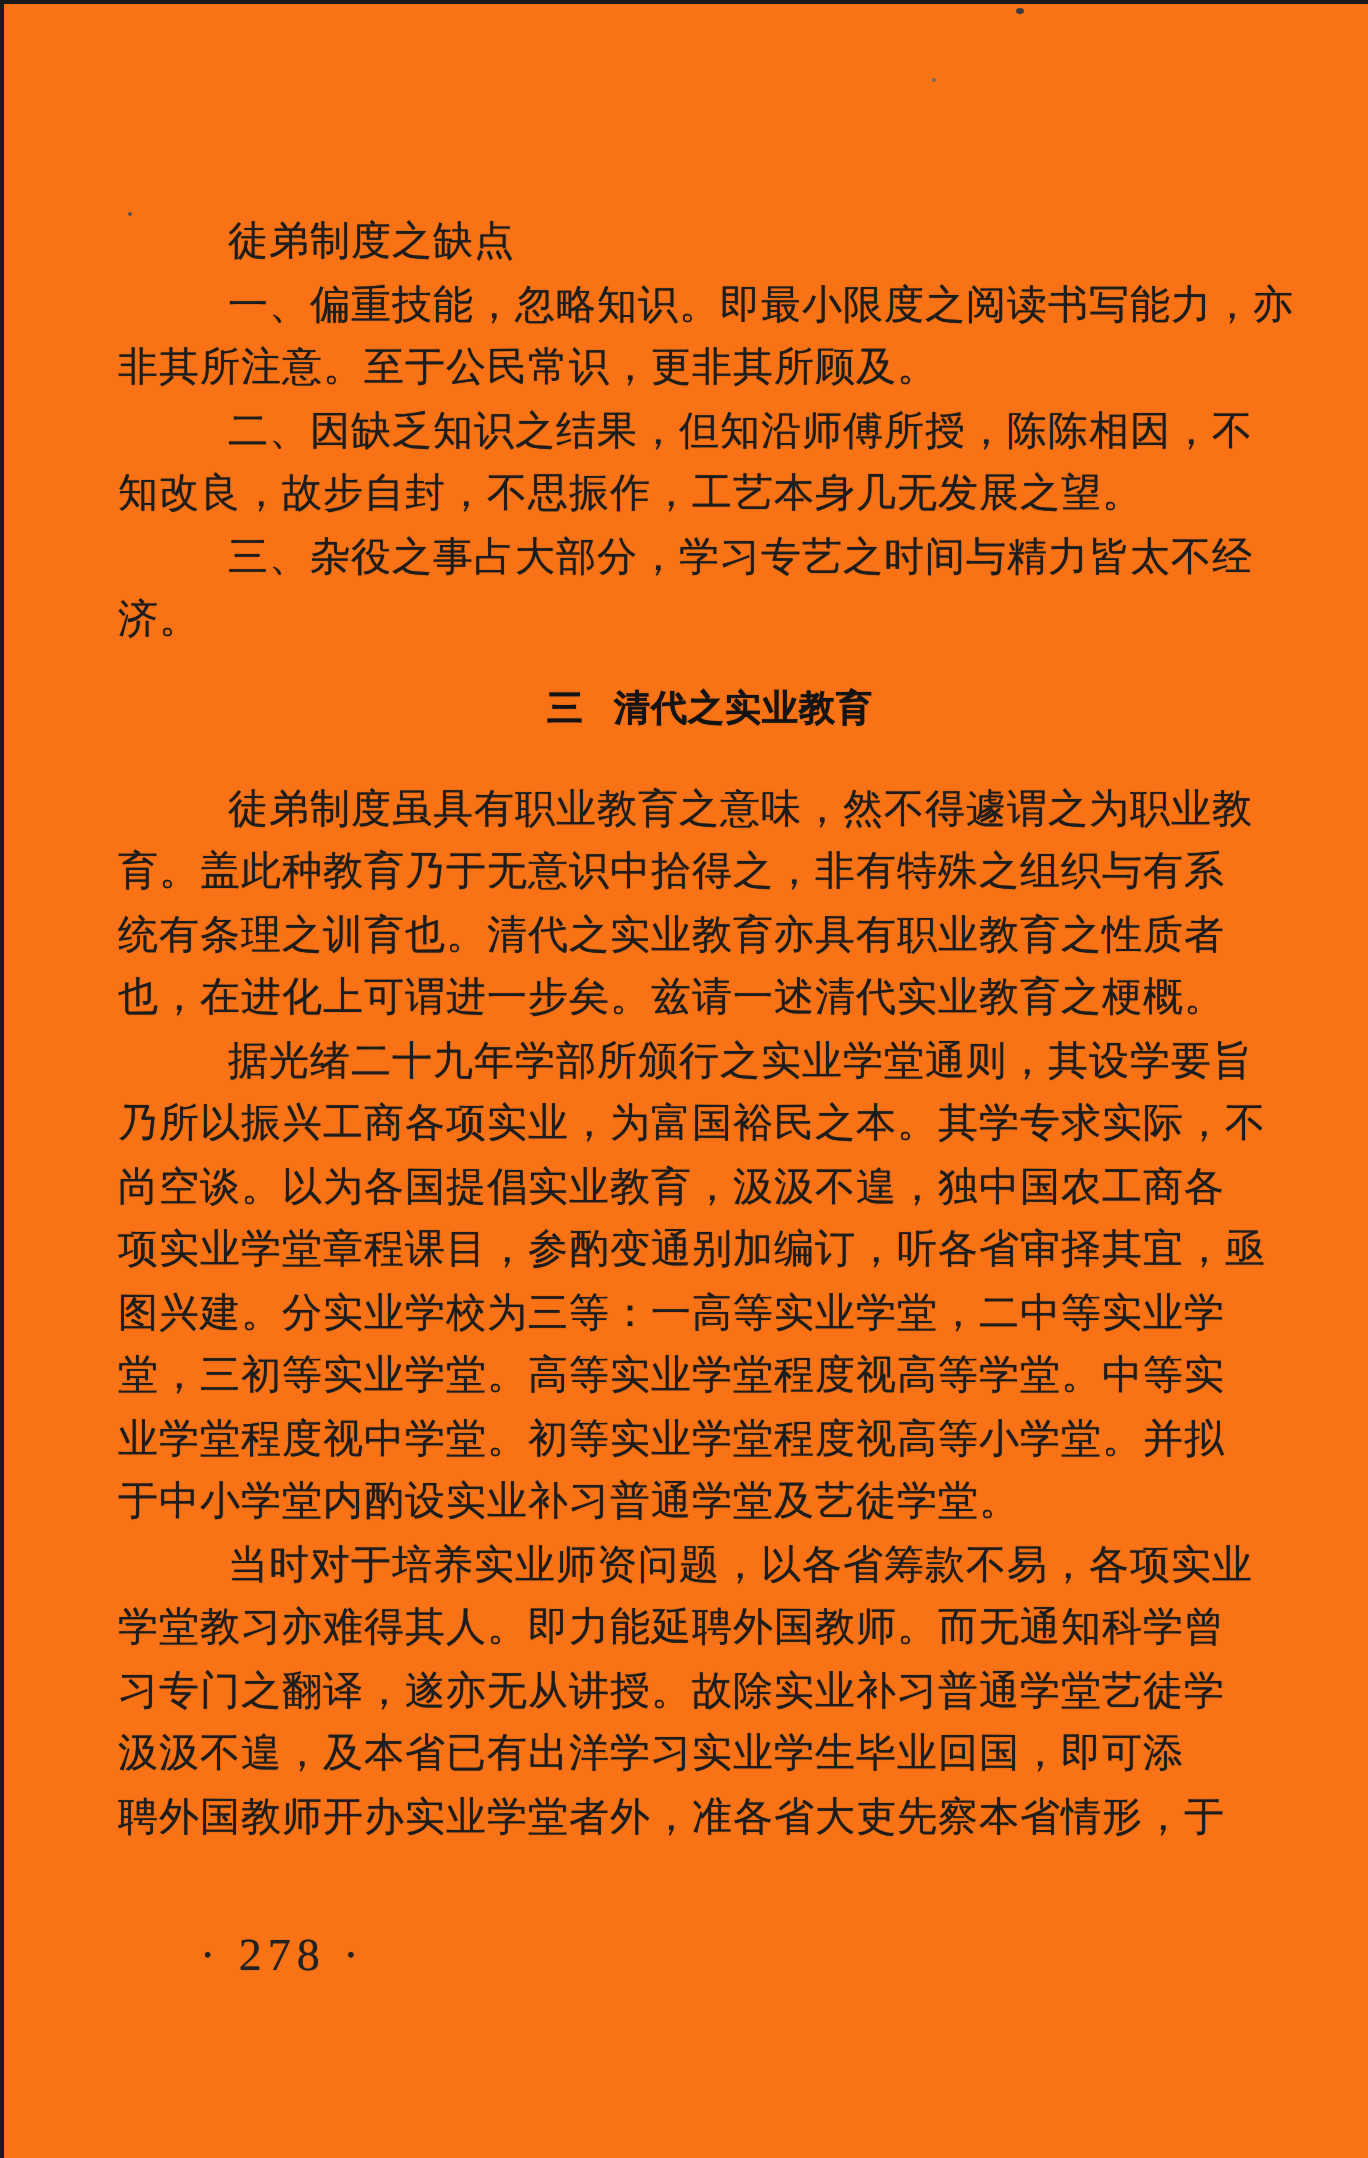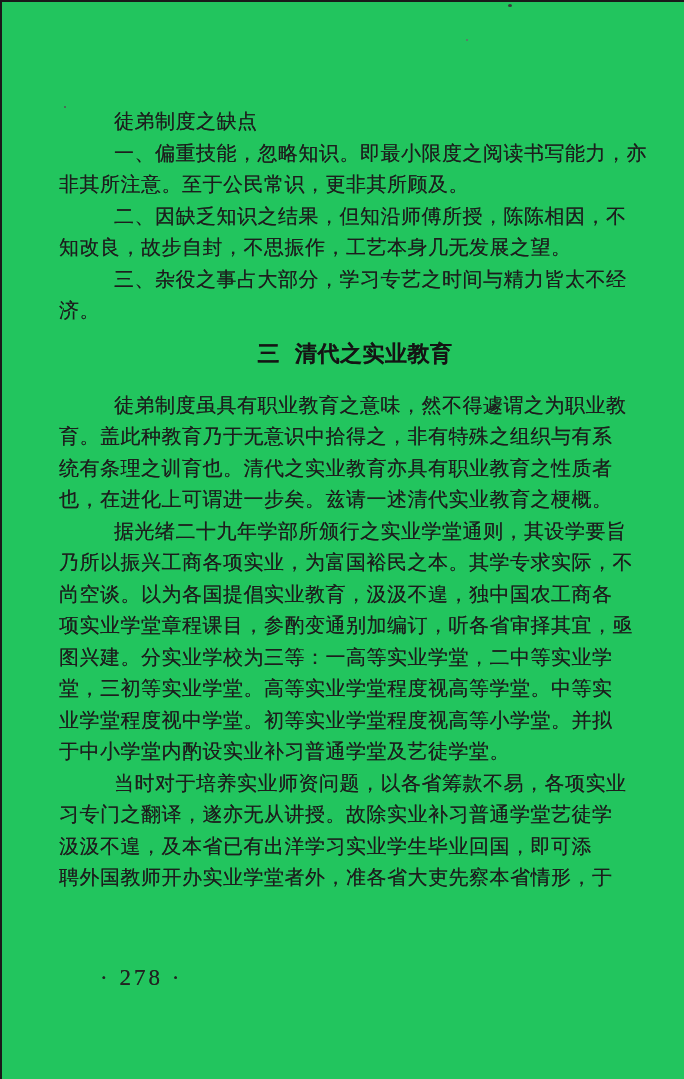--- a/index.html
+++ b/index.html
@@ -10,21 +10,21 @@
     width: 684px;
     height: 1079px;
     position: relative;
     background: #ffffff;
     overflow: hidden;
     font-family: "Liberation Serif", "DejaVu Serif", serif;
   }
   .page {
     position: absolute;
     inset: 0;
-    background: #22c55e;
+    background: #f97316;
   }
   
   .scan-edge-top {
     position: absolute;
     top: 0; left: 0;
     width: 100%; height: 2px;
     background: #1a1a1a;
   }
   .scan-edge-left {
     position: absolute;
@@ -53,21 +53,21 @@
     font-size: 20px;
     line-height: 31.5px;
     letter-spacing: 0.5px;
     white-space: nowrap;
   }
   .line.indent {
     padding-left: 55px;
   }
   .heading {
     margin: 11px 0 20px 0;
-    font-size: 22px;
+    font-size: 18px;
     line-height: 32px;
     font-weight: bold;
     text-align: center;
     letter-spacing: 0.5px;
     color: #141414;
     position: relative;
     left: 7px;
   }
   .heading .gap {
     display: inline-block;
@@ -117,20 +117,21 @@
         <div class="line">也，在进化上可谓进一步矣。兹请一述清代实业教育之梗概。</div>
         <div class="line indent">据光绪二十九年学部所颁行之实业学堂通则，其设学要旨</div>
         <div class="line">乃所以振兴工商各项实业，为富国裕民之本。其学专求实际，不</div>
         <div class="line">尚空谈。以为各国提倡实业教育，汲汲不遑，独中国农工商各</div>
         <div class="line">项实业学堂章程课目，参酌变通别加编订，听各省审择其宜，亟</div>
         <div class="line">图兴建。分实业学校为三等：一高等实业学堂，二中等实业学</div>
         <div class="line">堂，三初等实业学堂。高等实业学堂程度视高等学堂。中等实</div>
         <div class="line">业学堂程度视中学堂。初等实业学堂程度视高等小学堂。并拟</div>
         <div class="line">于中小学堂内酌设实业补习普通学堂及艺徒学堂。</div>
         <div class="line indent">当时对于培养实业师资问题，以各省筹款不易，各项实业</div>
+        <div class="line">学堂教习亦难得其人。即力能延聘外国教师。而无通知科学曾</div>
         <div class="line">习专门之翻译，遂亦无从讲授。故除实业补习普通学堂艺徒学</div>
         <div class="line">汲汲不遑，及本省已有出洋学习实业学生毕业回国，即可添</div>
         <div class="line">聘外国教师开办实业学堂者外，准各省大吏先察本省情形，于</div>
       </div>
 
   </div>
 
   <div class="page-number">· 278 ·</div>
 
 </div>

